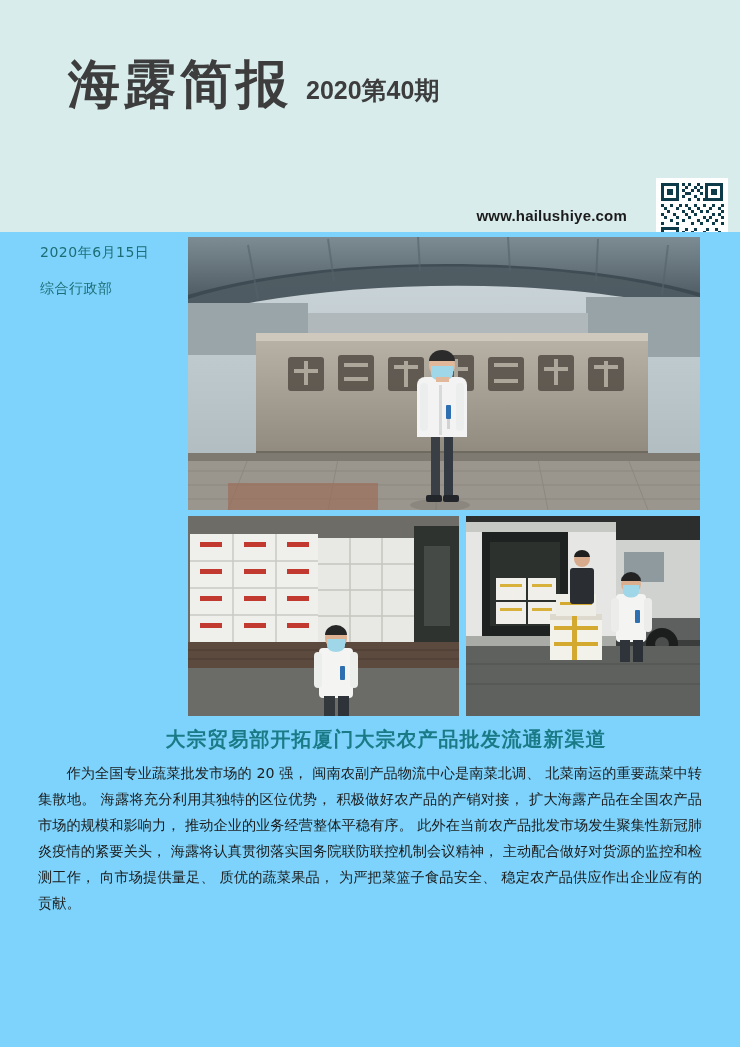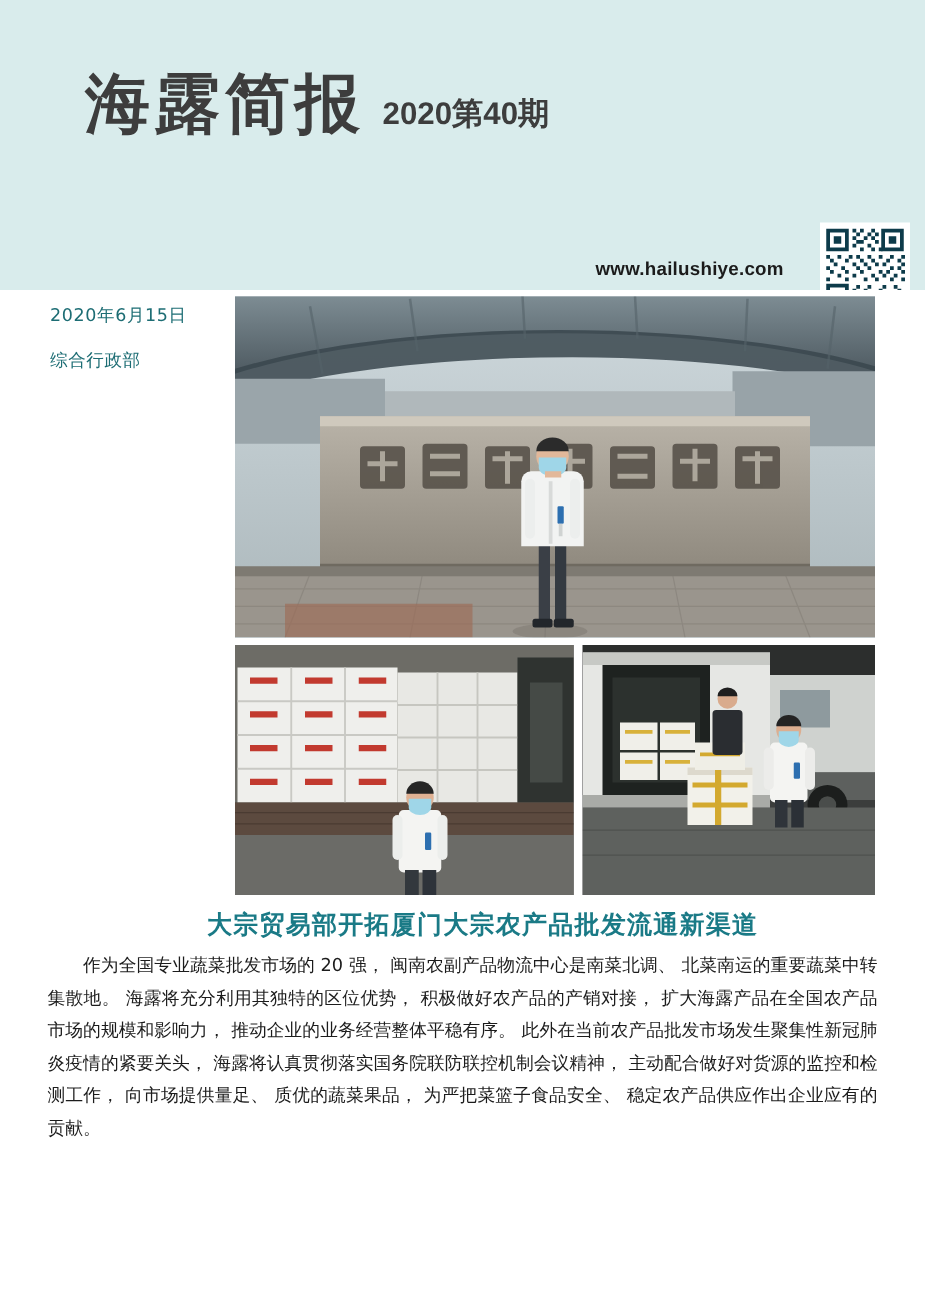--- a/index.html
+++ b/index.html
@@ -79,21 +79,21 @@
   }
   .qr svg { display: block; }
 
   
   .content {
     position: absolute;
     left: 0;
     top: 232px;
     width: 740px;
     height: 815px;
-    background: #ffffff;
+    background: #7dd3fc;
   }
 
   .meta {
     position: absolute;
     left: 40px;
     top: 12px;
     width: 150px;
   }
   .meta-date {
     font-family: "DejaVu Sans", "Liberation Sans", sans-serif;

